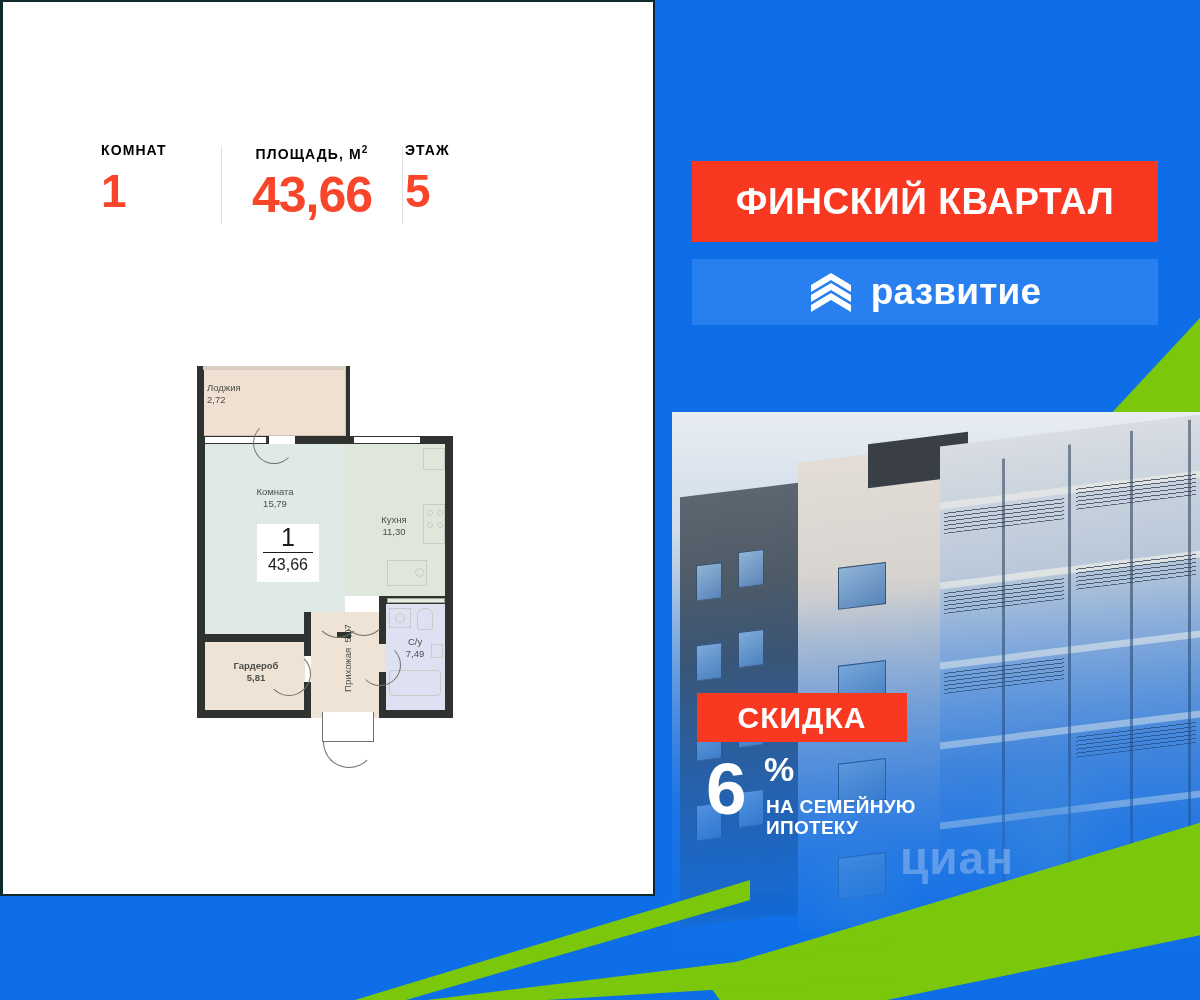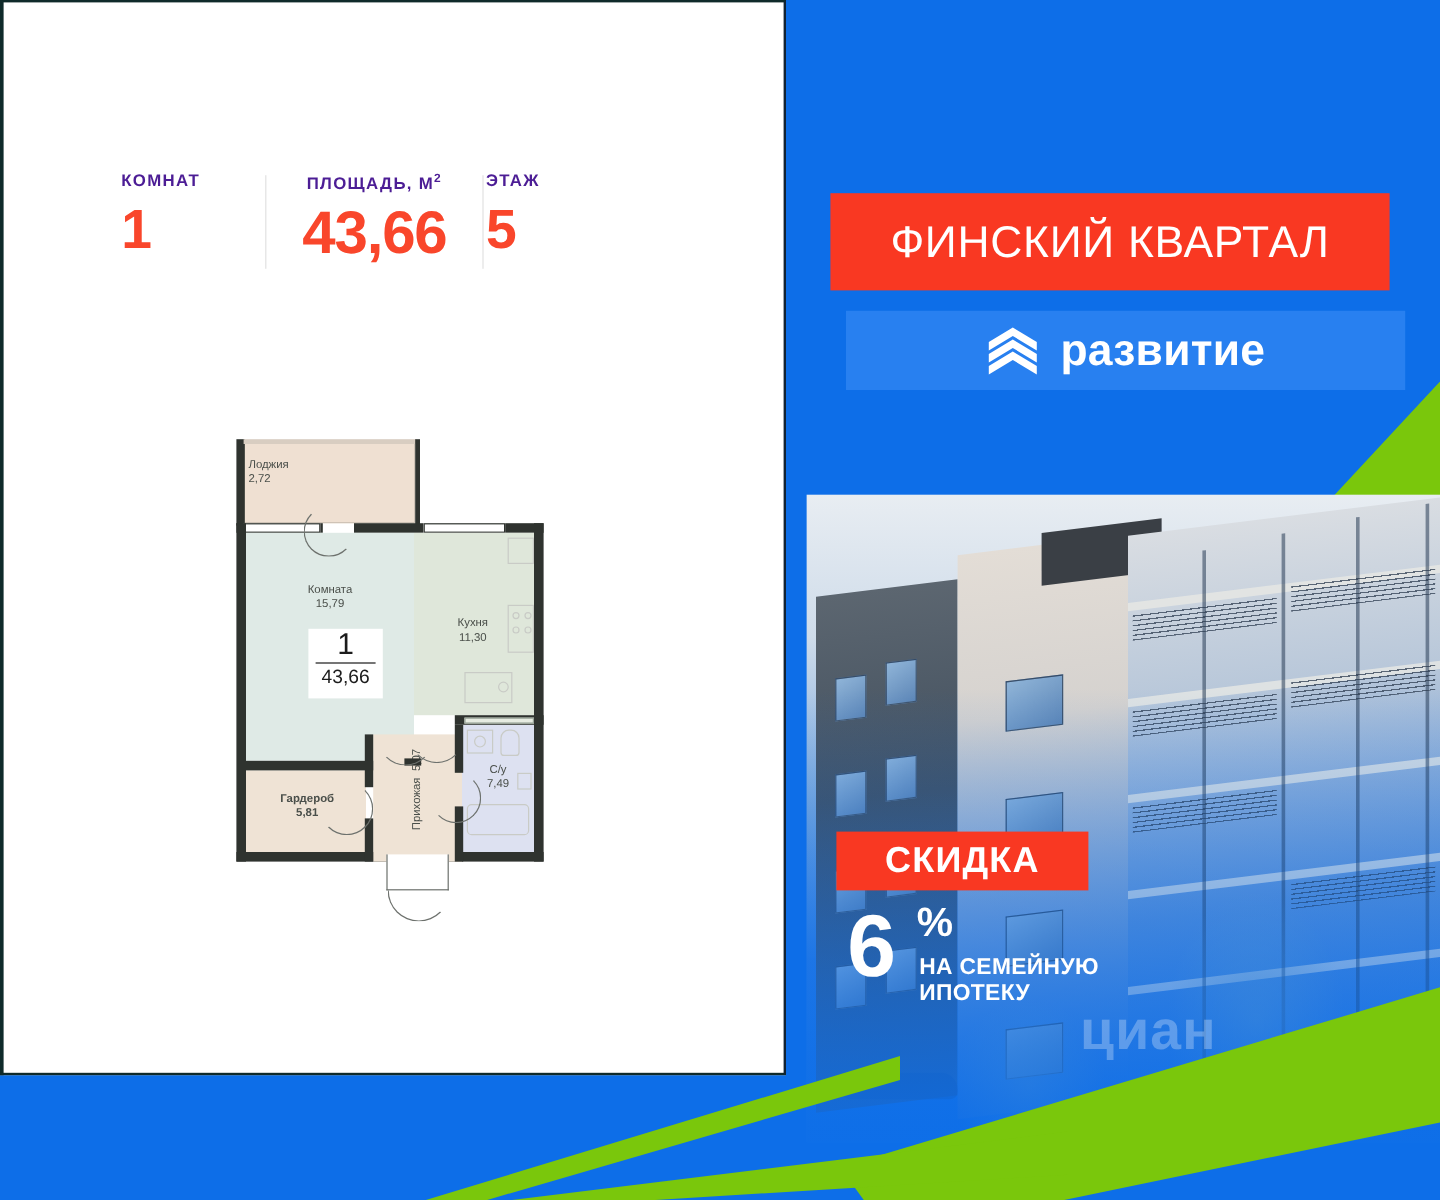--- a/index.html
+++ b/index.html
@@ -41,23 +41,23 @@
   .mull{position:absolute;background:rgba(40,60,85,.55);}
   .slab{position:absolute;background:rgba(230,232,228,.82);}
   .win{position:absolute;background:linear-gradient(150deg,#8fb4d8,#5d86b6);border:1px solid rgba(35,50,70,.7);}
   .rail{position:absolute;background:repeating-linear-gradient(0deg,rgba(45,60,80,.75) 0 1px,rgba(255,255,255,0) 1px 4px);}
   .tree{position:absolute;background:radial-gradient(ellipse at 50% 60%,rgba(120,170,200,.55),rgba(40,110,200,0) 70%);}
   .car{position:absolute;left:30px;top:482px;width:96px;height:22px;border-radius:11px 14px 6px 6px;background:rgba(30,80,150,.55);}
 
   
   .brand-red{position:absolute;left:692px;top:161px;width:466px;height:81px;background:#f93822;
     display:flex;align-items:center;justify-content:center;}
-  .brand-red span{color:#fff;font-size:37px;font-weight:normal;letter-spacing:.6px;white-space:nowrap;}
+  .brand-red span{color:#fff;font-size:37px;font-weight:bold;letter-spacing:.6px;white-space:nowrap;}
   .brand-blue{position:absolute;left:692px;top:259px;width:466px;height:66px;background:#2880f0;
-    display:flex;align-items:center;justify-content:center;gap:18px;margin-left:13px;}
+    display:flex;align-items:center;justify-content:center;gap:18px;}
   .brand-blue .txt{color:#fff;font-size:37px;font-weight:bold;letter-spacing:.2px;}
   .chev{width:44px;height:42px;display:block;}
 
   
   .disc-red{position:absolute;left:697px;top:693px;width:210px;height:49px;background:#f93822;
     display:flex;align-items:center;justify-content:center;}
   .disc-red span{color:#fff;font-size:30px;font-weight:bold;letter-spacing:1px;}
   .disc-num{position:absolute;left:706px;top:752px;color:#fff;font-size:73px;font-weight:bold;line-height:73px;}
   .disc-pct{position:absolute;left:764px;top:752px;color:#fff;font-size:34px;font-weight:bold;line-height:34px;}
   .disc-sub{position:absolute;left:766px;top:796px;color:#fff;font-size:19px;font-weight:bold;line-height:21px;letter-spacing:.3px;}
@@ -69,21 +69,21 @@
       font-size:30px;font-weight:bold;letter-spacing:1px;line-height:30px;}
 
   
   .card{position:absolute;left:0;top:0;width:655px;height:896px;background:#fff;
         border-right:2px solid #123; box-sizing:border-box;
         border-top:2px solid #0f2a2a;border-left:3px solid #0f2a2a;border-bottom:2px solid #0f2a2a;}
 
   
   .stats{position:absolute;left:0;top:140px;width:600px;height:100px;display:flex;align-items:flex-start;}
   .stat{display:flex;flex-direction:column;align-items:flex-start;}
-  .stat .lbl{color:#4c1d95;font-size:14px;font-weight:bold;letter-spacing:1.1px;line-height:16px;}
+  .stat .lbl{color:#000000;font-size:14px;font-weight:bold;letter-spacing:1.1px;line-height:16px;}
   .stat .val{color:#f9462b;font-size:46px;font-weight:bold;line-height:52px;margin-top:7px;}
   .st-rooms{margin-left:98px;width:120px;}
   .st-area{margin-left:0px;width:180px;align-items:center;}
   .st-area .lbl{align-self:center;}
   .st-area .val{font-size:50px;letter-spacing:-1px;}
   .st-floor{margin-left:2px;width:110px;}
   .divider{width:1px;height:78px;background:#e2e2e2;margin-top:4px;}
   .sup{font-size:10px;vertical-align:super;}
 
   

